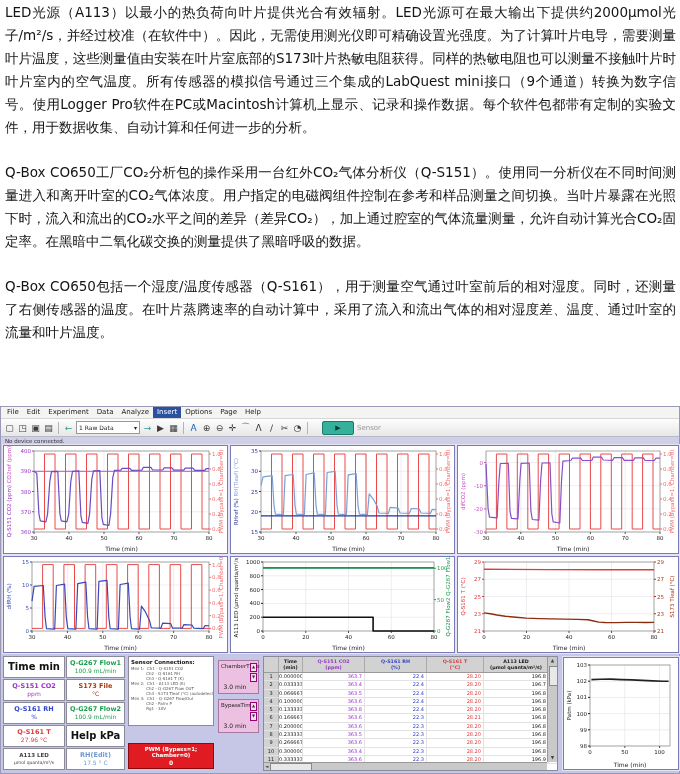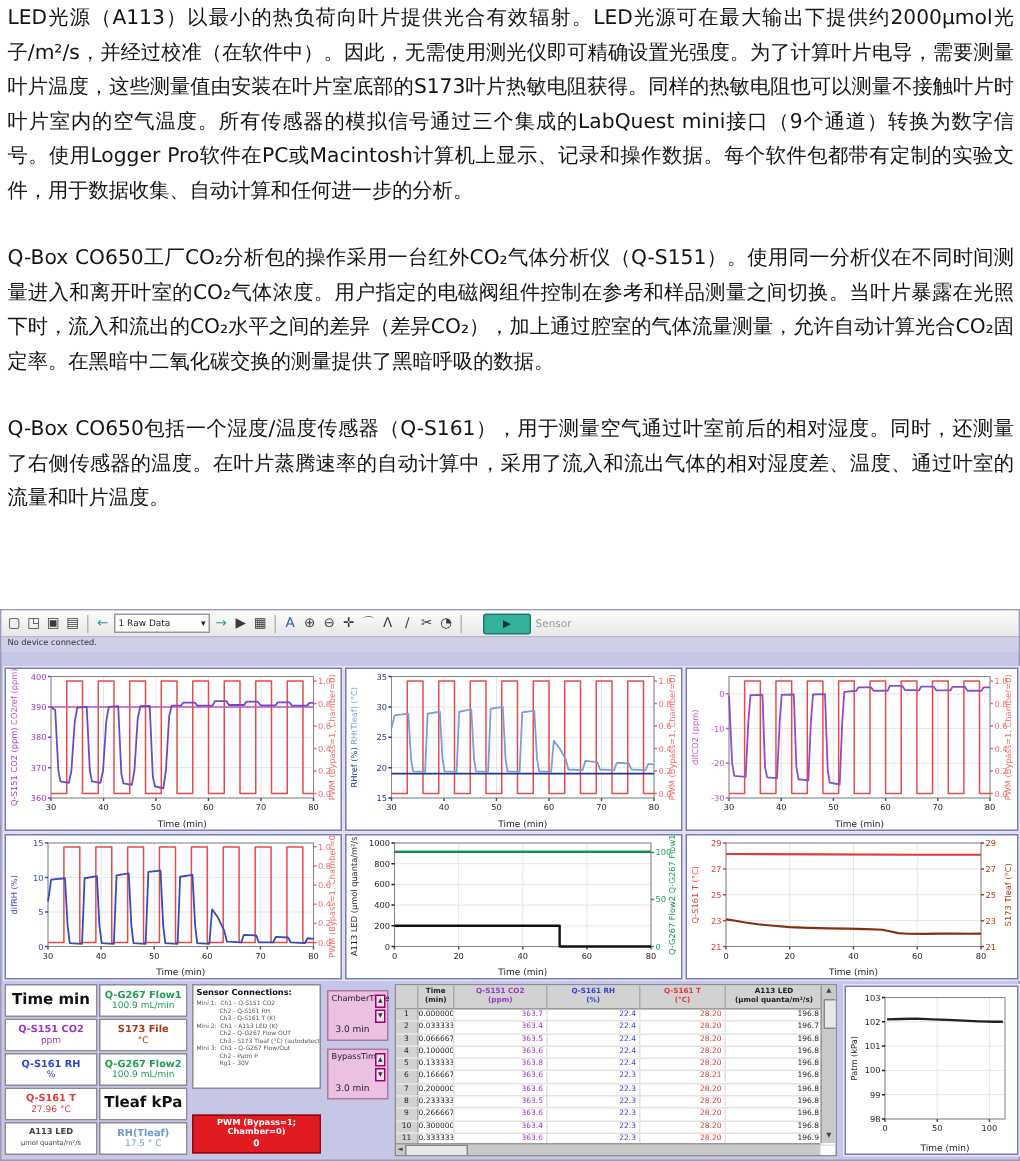--- a/index.html
+++ b/index.html
@@ -61,20 +61,31 @@
 </head>
 <body>
 
 <div class="article">
   <p>LED光源（A113）以最小的热负荷向叶片提供光合有效辐射。LED光源可在最大输出下提供约2000μmol光子/m²/s，并经过校准（在软件中）。因此，无需使用测光仪即可精确设置光强度。为了计算叶片电导，需要测量叶片温度，这些测量值由安装在叶片室底部的S173叶片热敏电阻获得。同样的热敏电阻也可以测量不接触叶片时叶片室内的空气温度。所有传感器的模拟信号通过三个集成的LabQuest mini接口（9个通道）转换为数字信号。使用Logger Pro软件在PC或Macintosh计算机上显示、记录和操作数据。每个软件包都带有定制的实验文件，用于数据收集、自动计算和任何进一步的分析。</p>
   <p>Q-Box CO650工厂CO₂分析包的操作采用一台红外CO₂气体分析仪（Q-S151）。使用同一分析仪在不同时间测量进入和离开叶室的CO₂气体浓度。用户指定的电磁阀组件控制在参考和样品测量之间切换。当叶片暴露在光照下时，流入和流出的CO₂水平之间的差异（差异CO₂），加上通过腔室的气体流量测量，允许自动计算光合CO₂固定率。在黑暗中二氧化碳交换的测量提供了黑暗呼吸的数据。</p>
   <p>Q-Box CO650包括一个湿度/温度传感器（Q-S161），用于测量空气通过叶室前后的相对湿度。同时，还测量了右侧传感器的温度。在叶片蒸腾速率的自动计算中，采用了流入和流出气体的相对湿度差、温度、通过叶室的流量和叶片温度。</p>
 </div>
 
 <div class="app">
+  <div class="menubar">
+      <span class="mi">File</span>
+      <span class="mi">Edit</span>
+      <span class="mi">Experiment</span>
+      <span class="mi">Data</span>
+      <span class="mi">Analyze</span>
+      <span class="mi active">Insert</span>
+      <span class="mi">Options</span>
+      <span class="mi">Page</span>
+      <span class="mi">Help</span>
+    </div>
   <div class="toolbar">
       <span class="tbi">▢</span>
       <span class="tbi">◳</span>
       <span class="tbi">▣</span>
       <span class="tbi">▤</span>
       <span class="tbsep"></span>
       <span class="tbi" style="color: rgb(42, 157, 143);">←</span>
       <span class="dd">
         <span>1 Raw Data</span>
         <span>▾</span>
@@ -445,28 +456,28 @@
       </div>
       <div class="meter" style="color: rgb(31, 158, 79);">
         <div class="l1">Q-G267 Flow2</div>
         <div class="l2">100.9 mL/min</div>
       </div>
       <div class="meter" style="color: rgb(224, 58, 58);">
         <div class="l1">Q-S161 T</div>
         <div class="l2">27.96 °C</div>
       </div>
       <div class="meter big" style="color: rgb(17, 17, 17);">
-        <div class="l1">Tleaf  kPa</div>
+        <div class="l1">Help  kPa</div>
       </div>
       <div class="meter small" style="color: rgb(68, 68, 68);">
         <div class="l1">A113 LED</div>
         <div class="l2">μmol quanta/m²/s</div>
       </div>
       <div class="meter" style="color: rgb(111, 154, 208);">
-        <div class="l1">RH(Tleaf)</div>
+        <div class="l1">RH(Edit)</div>
         <div class="l2">17.5 ° C</div>
       </div>
     </div>
 
   <div class="sensor">
     <div class="title">Sensor Connections:</div>
     <div>
         <div class="ln">Mini 1:  Ch1 - Q-S151 CO2</div>
         <div class="ln">            Ch2 - Q-S161 RH</div>
         <div class="ln">            Ch3 - Q-S161 T (K)</div>

